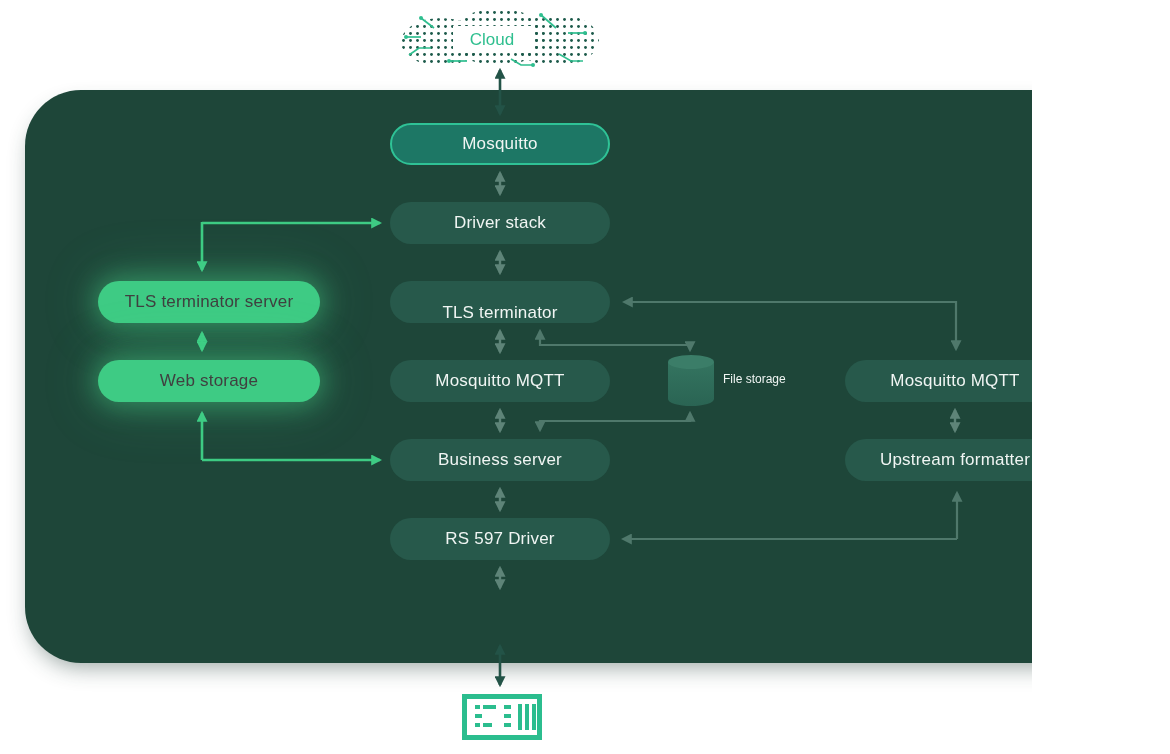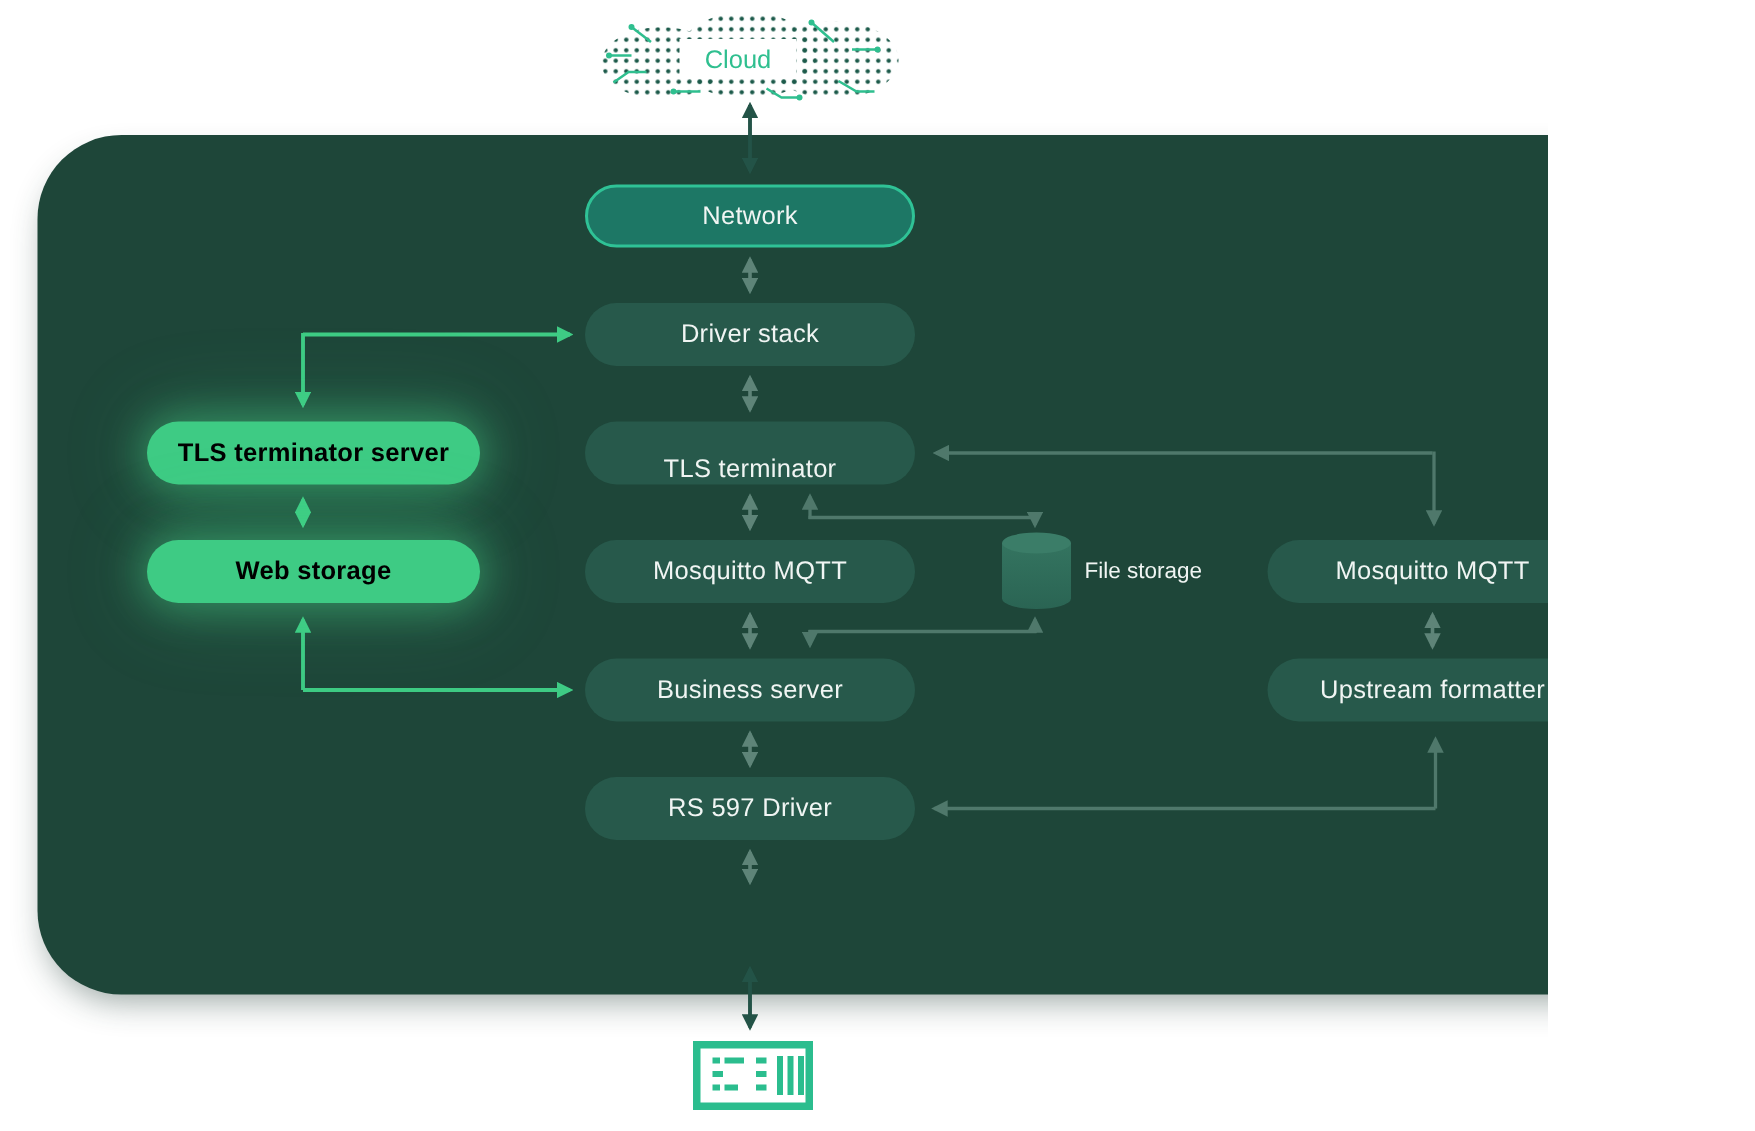--- a/index.html
+++ b/index.html
@@ -13,26 +13,25 @@
     box-shadow:0 10px 22px -6px rgba(30,58,50,.45);
   }
   .node{
     position:absolute;width:220px;height:42px;box-sizing:border-box;
     display:flex;align-items:center;justify-content:center;
     border-radius:21px;color:#f0f5f3;font-size:17px;letter-spacing:.2px;
     background:#27594b;white-space:nowrap;
   }
   .node--port{background:#1d7765;border:2px solid #2fc296;}
   .node--bright{
-    background:#3ecb84;color:#000000;
+    background:#3ecb84;color:#404040;
     box-shadow:0 0 26px 5px rgba(74,222,143,.40), 0 0 60px 2px rgba(74,222,143,.22);
-    font-weight:bold;
   }
   .overlay{position:absolute;left:0;top:0;pointer-events:none;}
-  .fs-label{position:absolute;left:723px;top:372px;color:#f0f5f3;font-size:15px;}
+  .fs-label{position:absolute;left:723px;top:372px;color:#f0f5f3;font-size:12px;}
   .cloud{position:absolute;left:393px;top:2px;}
   .device{position:absolute;left:462px;top:694px;}
   .cyl{position:absolute;left:666px;top:353px;}
 </style>
 </head>
 <body>
 
 <div class="canvas">
 
   <svg class="cloud" width="214" height="70" viewBox="0 0 214 70">
@@ -118,21 +117,21 @@
       <line x1="690" y1="422" x2="690" y2="413" marker-end="url(#ah-dim)"></line>
       <line x1="691" y1="421" x2="539" y2="421"></line>
       <line x1="540" y1="420" x2="540" y2="430" marker-end="url(#ah-dim)"></line>
 
       <line x1="957" y1="539" x2="957" y2="493" marker-end="url(#ah-dim)"></line>
       <line x1="957" y1="539" x2="623" y2="539" marker-end="url(#ah-dim)"></line>
     </g>
   </svg>
 
   <div class="node node--port" style="left:390px;top:123px;">
-      <span>Network</span>
+      <span>Mosquitto</span>
     </div>
   <div class="node" style="left:390px;top:202px;">
       <span>Driver stack</span>
     </div>
   <div class="node" style="left:390px;top:281px;align-items:flex-end;">
       <span>TLS terminator</span>
     </div>
   <div class="node" style="left:390px;top:360px;">
       <span>Mosquitto MQTT</span>
     </div>

